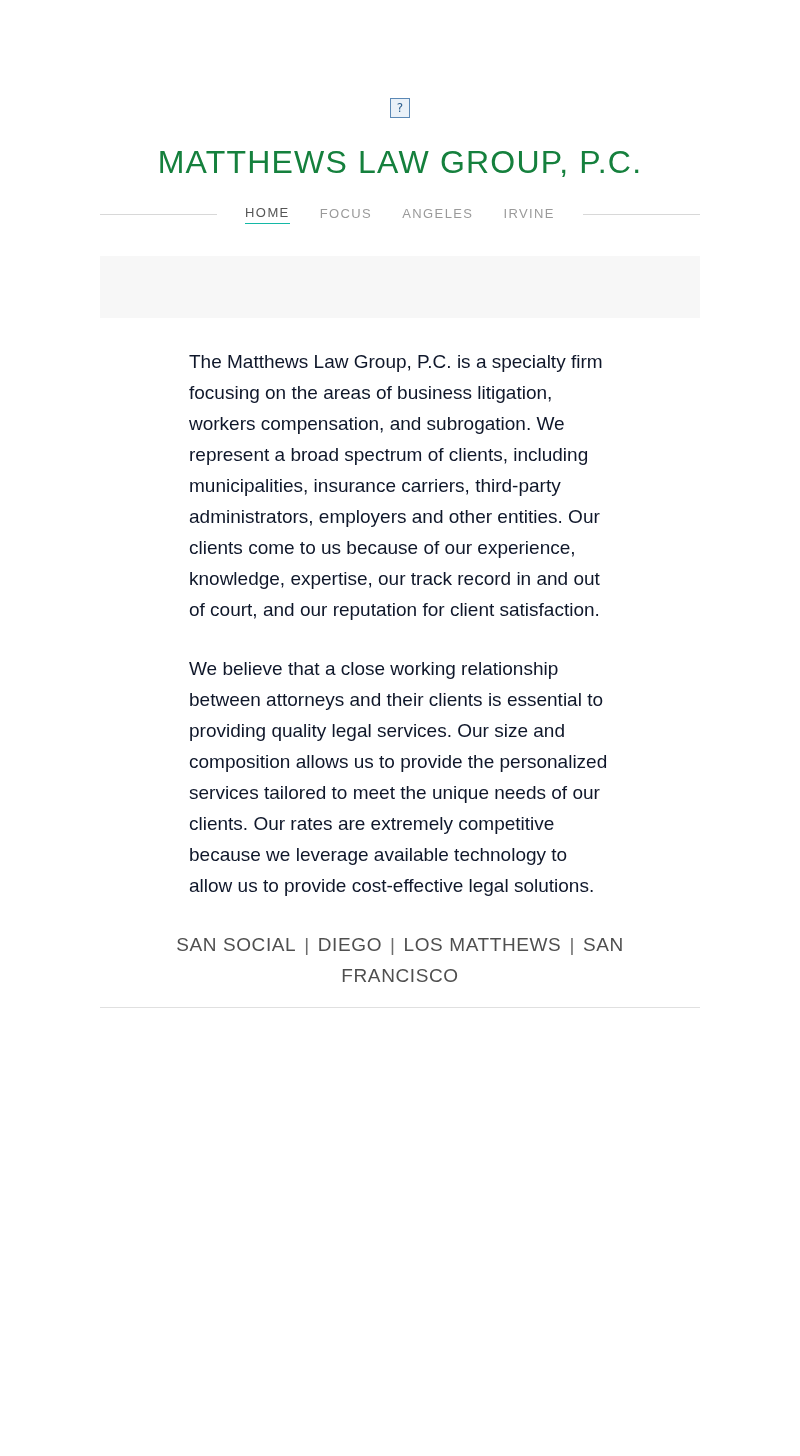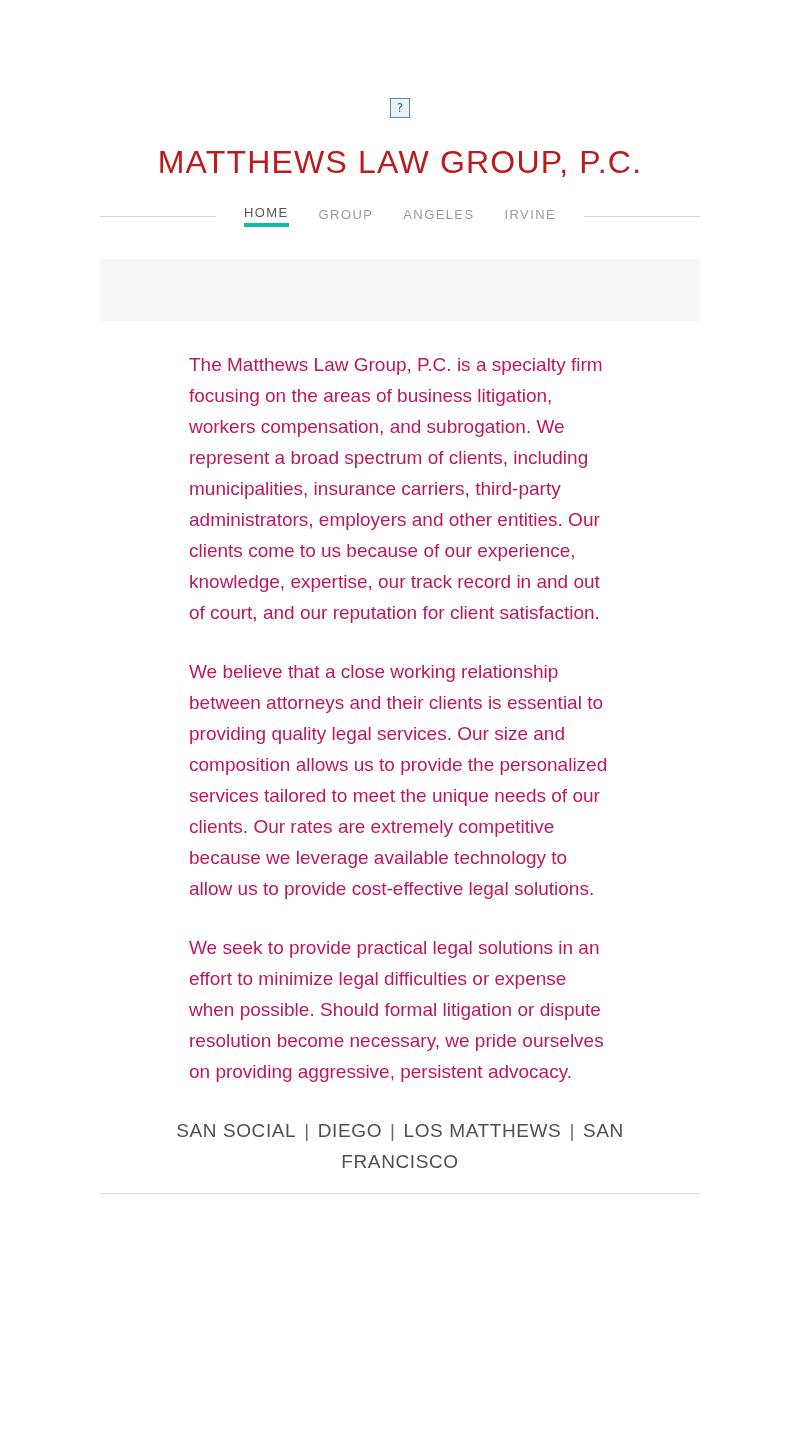--- a/index.html
+++ b/index.html
@@ -42,21 +42,21 @@
     font-family: "DejaVu Sans", sans-serif;
   }
 
   
   .site-title {
     margin: 26px 0 0 0;
     text-align: center;
     font-size: 32px;
     letter-spacing: 1.2px;
     font-weight: 400;
-    color: #b91c1c;
+    color: #15803d;
     font-family: "Liberation Sans", sans-serif;
   }
 
   
   .nav-row {
     margin-top: 24px;
     display: flex;
     align-items: center;
     justify-content: center;
     gap: 0;
@@ -77,42 +77,42 @@
   .nav-link {
     font-size: 13px;
     letter-spacing: 1.4px;
     color: #9a9a9a;
     text-decoration: none;
     padding-bottom: 3px;
     cursor: pointer;
   }
   .nav-link.active {
     color: #555555;
-    border-bottom: 4px solid #14b8a6;
+    border-bottom: 1px solid #14b8a6;
   }
 
   
   .banner {
     margin: 32px auto 0 auto;
     width: 600px;
     height: 62px;
     background: #f7f7f7;
   }
 
   
   .content {
     margin: 0 auto;
     width: 422px;
     padding-top: 28px;
   }
   .content p {
     margin: 0 0 28px 0;
     font-size: 19px;
     line-height: 31px;
-    color: #be185d;
+    color: #0f172a;
     font-family: "Liberation Sans", sans-serif;
     font-weight: 400;
   }
 
   
   .locations {
     margin: 6px auto 0 auto;
     width: 500px;
     text-align: center;
     font-size: 19px;
@@ -140,33 +140,32 @@
   <div class="logo-wrap">
     <div class="broken-image">?</div>
   </div>
 
   <h1 class="site-title">MATTHEWS LAW GROUP, P.C.</h1>
 
   <div class="nav-row">
     <div class="nav-rule"></div>
     <div class="nav-links">
       <a class="nav-link active" href="#">HOME</a>
-      <a class="nav-link" href="#">GROUP</a>
+      <a class="nav-link" href="#">FOCUS</a>
       <a class="nav-link" href="#">ANGELES</a>
       <a class="nav-link" href="#">IRVINE</a>
     </div>
     <div class="nav-rule"></div>
   </div>
 
   <div class="banner"></div>
 
   <div class="content">
     <p>The Matthews Law Group, P.C. is a specialty firm focusing on the areas of business litigation, workers compensation, and subrogation.  We represent a broad spectrum of clients, including municipalities, insurance carriers, third-party administrators, employers and other entities. Our clients come to us because of our experience, knowledge, expertise, our track record in and out of court, and our reputation for client satisfaction.</p>
     <p>We believe that a close working relationship between attorneys and their clients is essential to providing quality legal services. Our size and composition allows us to provide the personalized services tailored to meet the unique needs of our clients. Our rates are extremely competitive because we leverage available technology to allow us to provide cost-effective legal solutions.</p>
-    <p>We seek to provide practical legal solutions in an effort to minimize legal difficulties or expense when possible. Should formal litigation or dispute resolution become necessary, we pride ourselves on providing aggressive, persistent advocacy.</p>
   </div>
 
   <div class="locations">
     <span>SAN SOCIAL</span><span class="loc-sep">|</span><span>DIEGO</span><span class="loc-sep">|</span><span>LOS MATTHEWS</span><span class="loc-sep">|</span><span>SAN FRANCISCO</span>
   </div>
 
   <div class="footer-rule"></div>
 
 </div>
 

